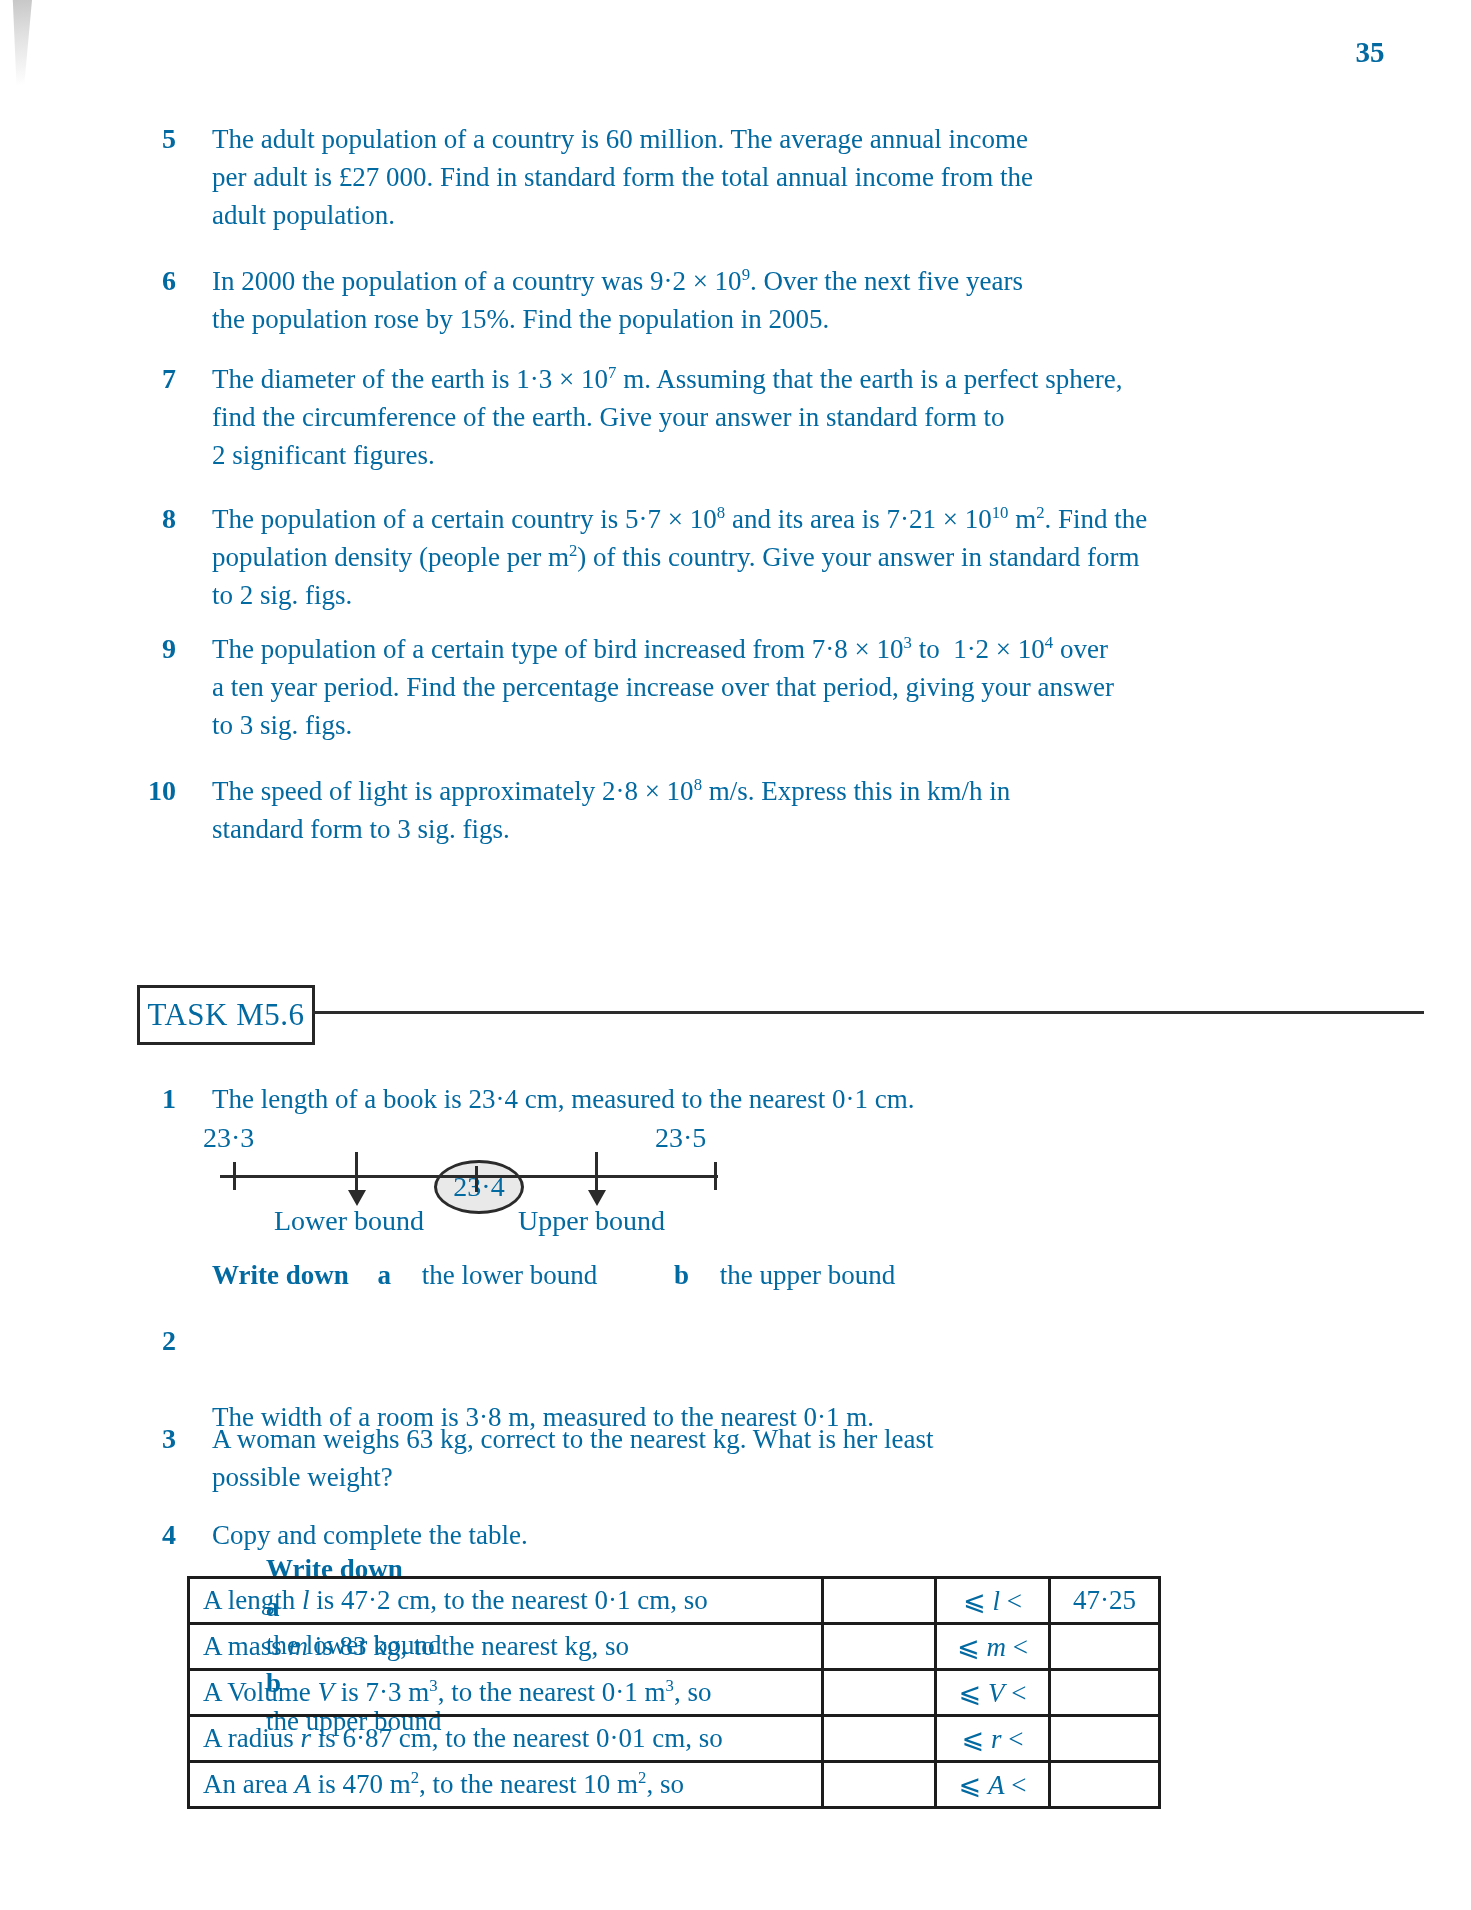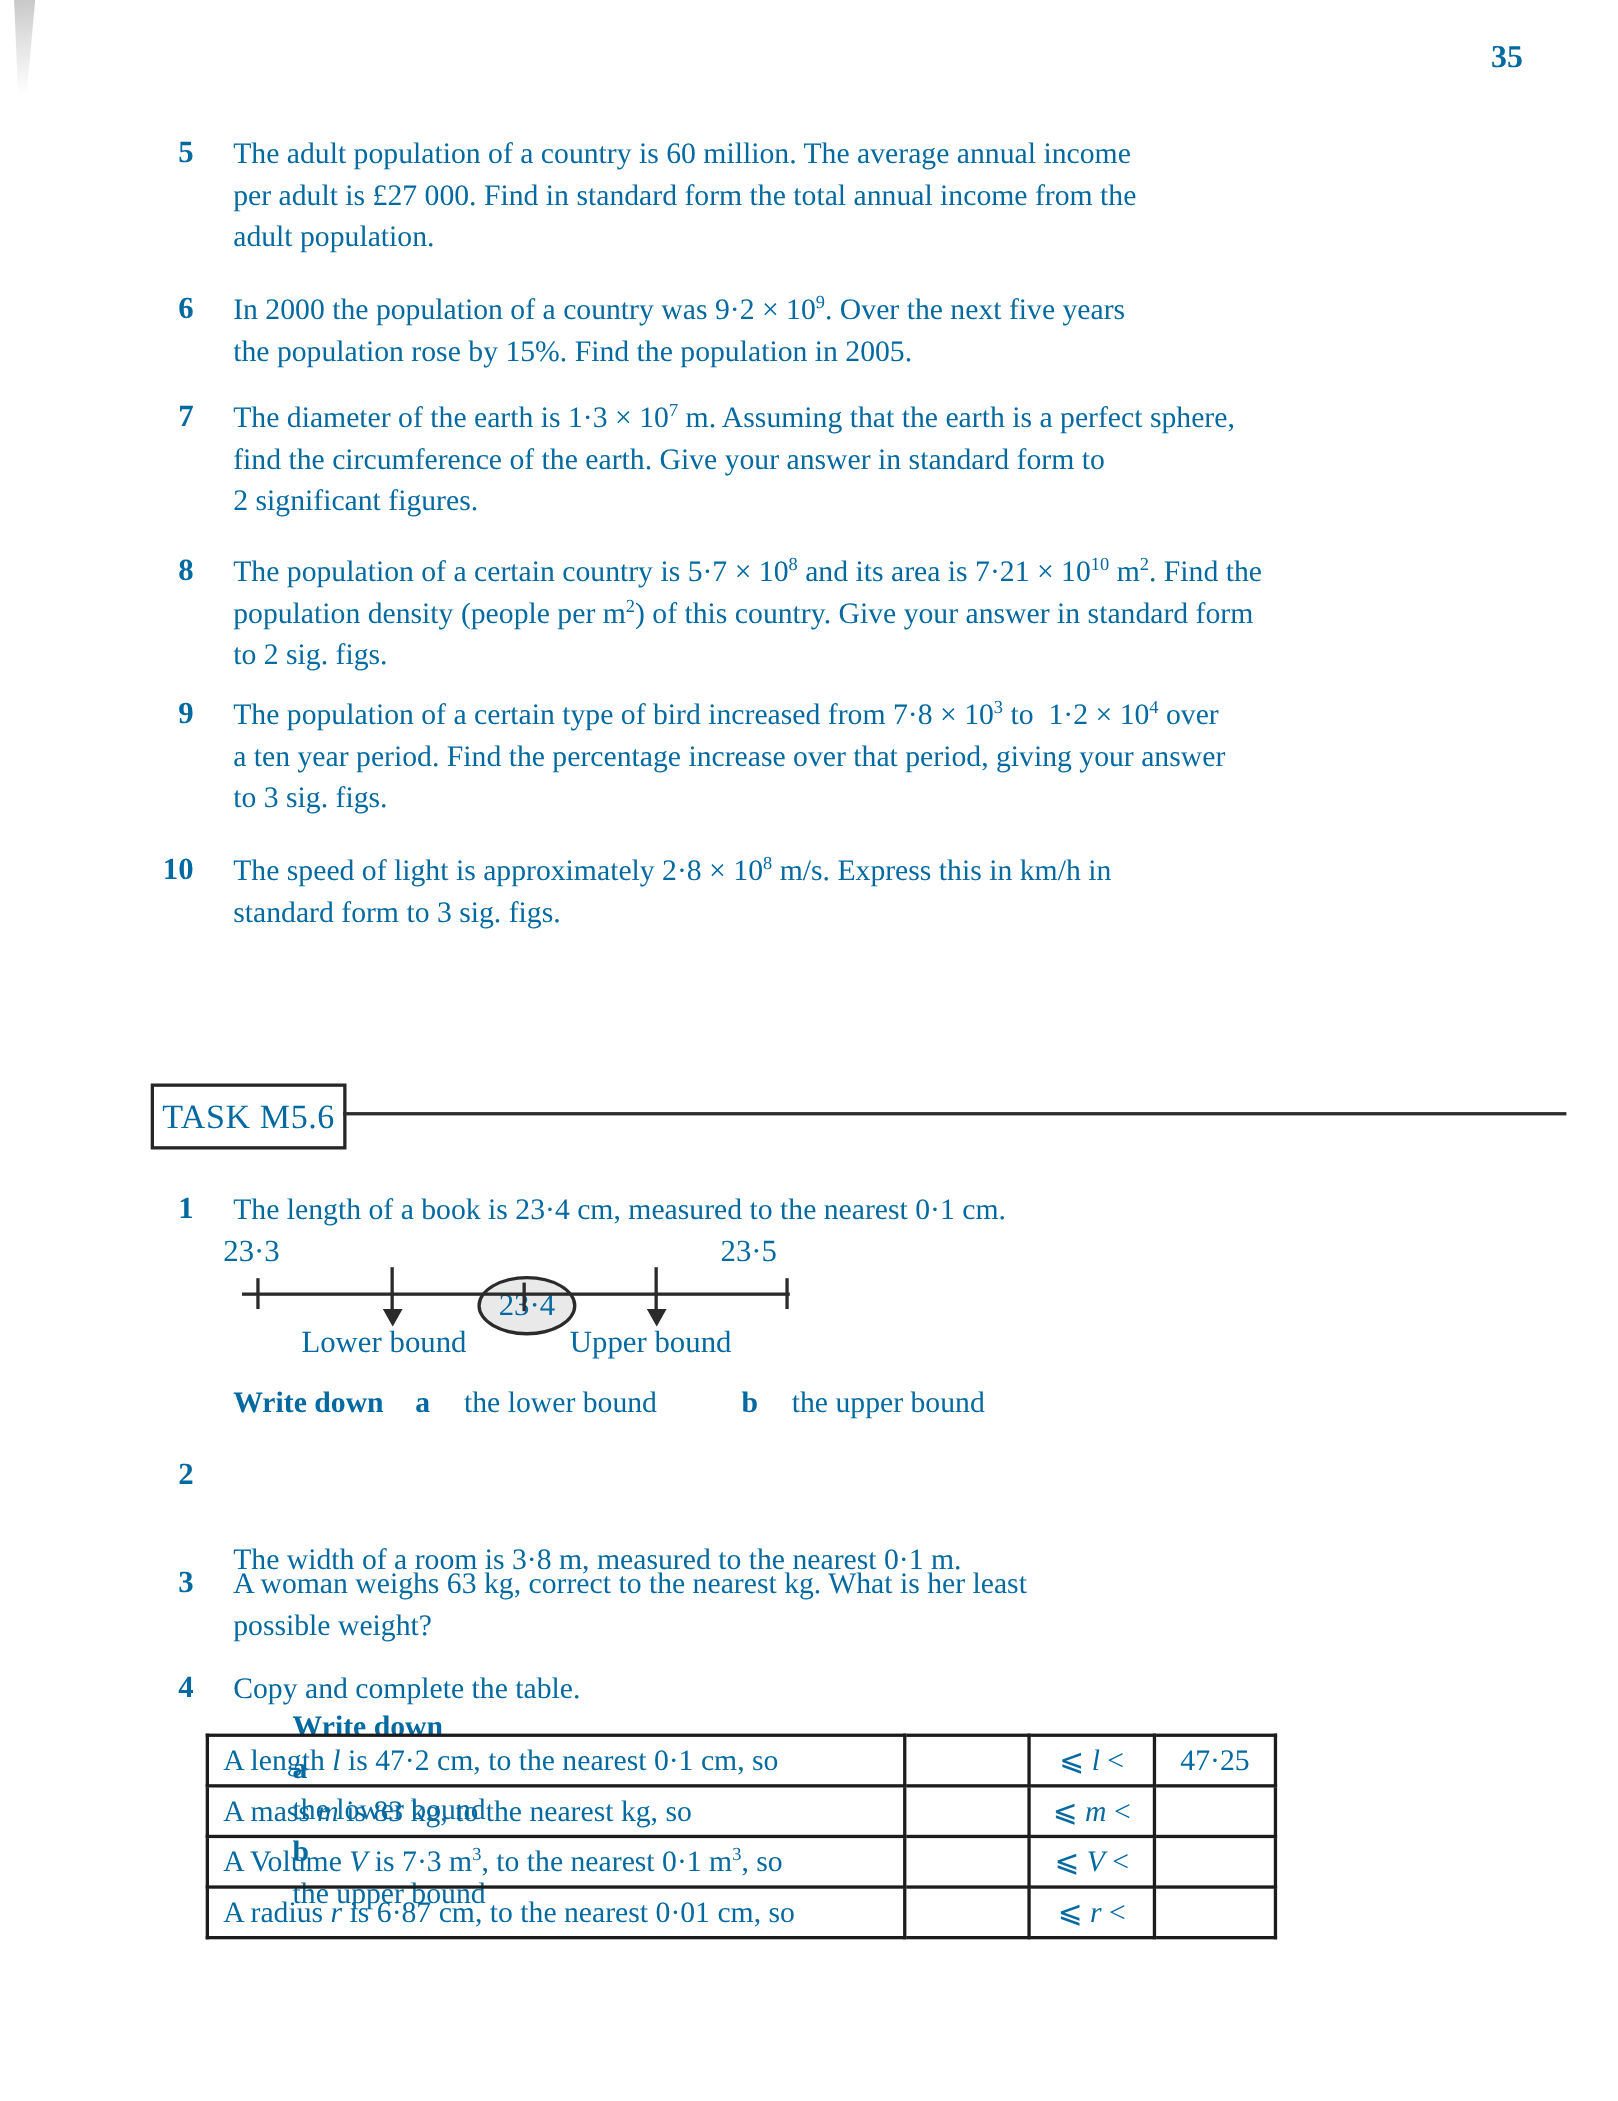--- a/index.html
+++ b/index.html
@@ -220,17 +220,23 @@
           <td class="c-val"></td>
         </tr>
 
         <tr>
           <td class="c-desc">A radius <i>r</i> is 6·87 cm, to the nearest 0·01 cm, so</td>
           <td class="c-blank"></td>
           <td class="c-rel">⩽ <i>r</i> &lt;</td>
           <td class="c-val"></td>
         </tr>
 
+        <tr>
+          <td class="c-desc">An area <i>A</i> is 470 m<sup>2</sup>, to the nearest 10 m<sup>2</sup>, so</td>
+          <td class="c-blank"></td>
+          <td class="c-rel">⩽ <i>A</i> &lt;</td>
+          <td class="c-val"></td>
+        </tr>
 
     </tbody>
   </table>
 
 </div>
 
 </body></html>

